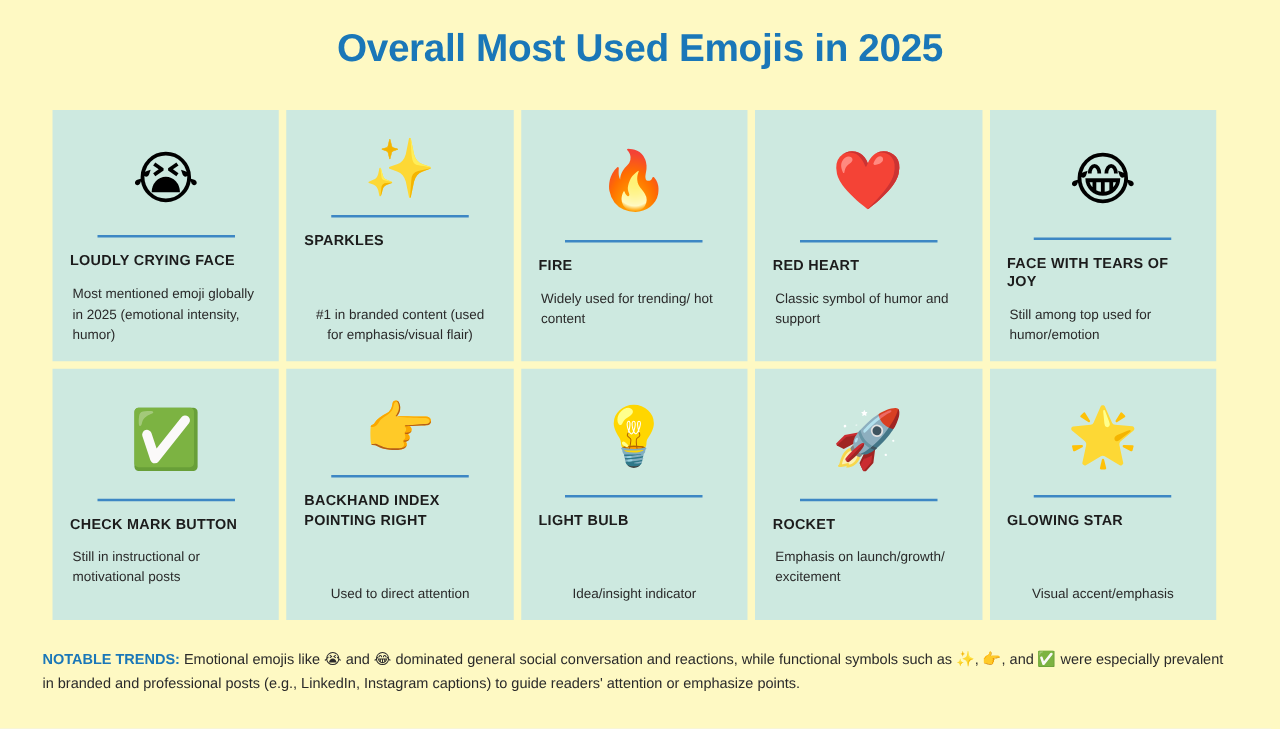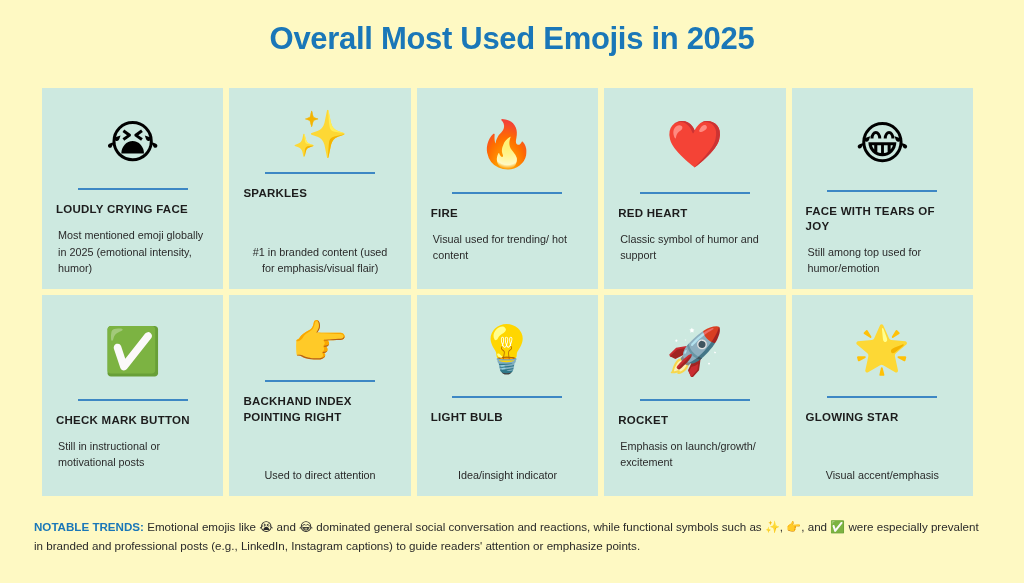--- a/index.html
+++ b/index.html
@@ -143,21 +143,21 @@
       <div class="card-title">SPARKLES</div>
       <div class="card-desc center">#1 in branded content (used for emphasis/visual flair)</div>
     </div>
 
     <div class="card">
       <div class="emoji-slot">
         <span class="emoji">🔥</span>
       </div>
       <div class="divider"></div>
       <div class="card-title">FIRE</div>
-      <div class="card-desc">Visual used for trending/ hot content</div>
+      <div class="card-desc">Widely used for trending/ hot content</div>
     </div>
 
     <div class="card">
       <div class="emoji-slot">
         <span class="emoji">❤️</span>
       </div>
       <div class="divider"></div>
       <div class="card-title">RED HEART</div>
       <div class="card-desc">Classic symbol of humor and support</div>
     </div>

